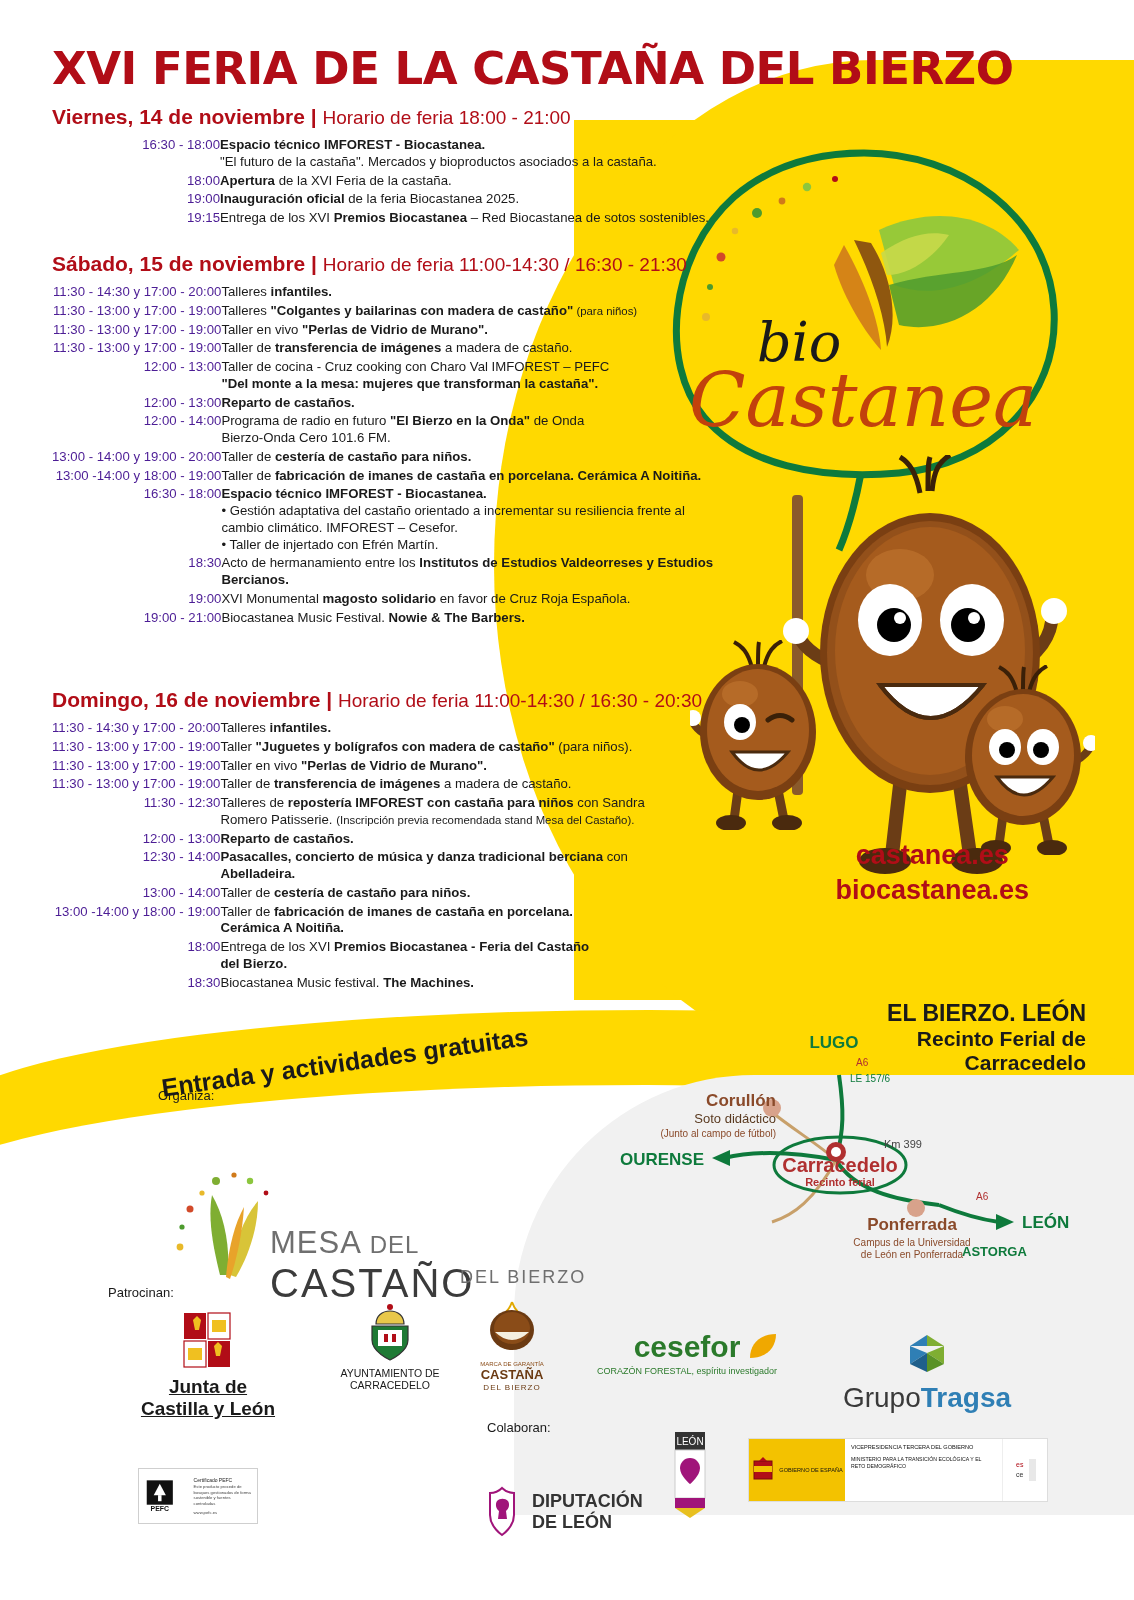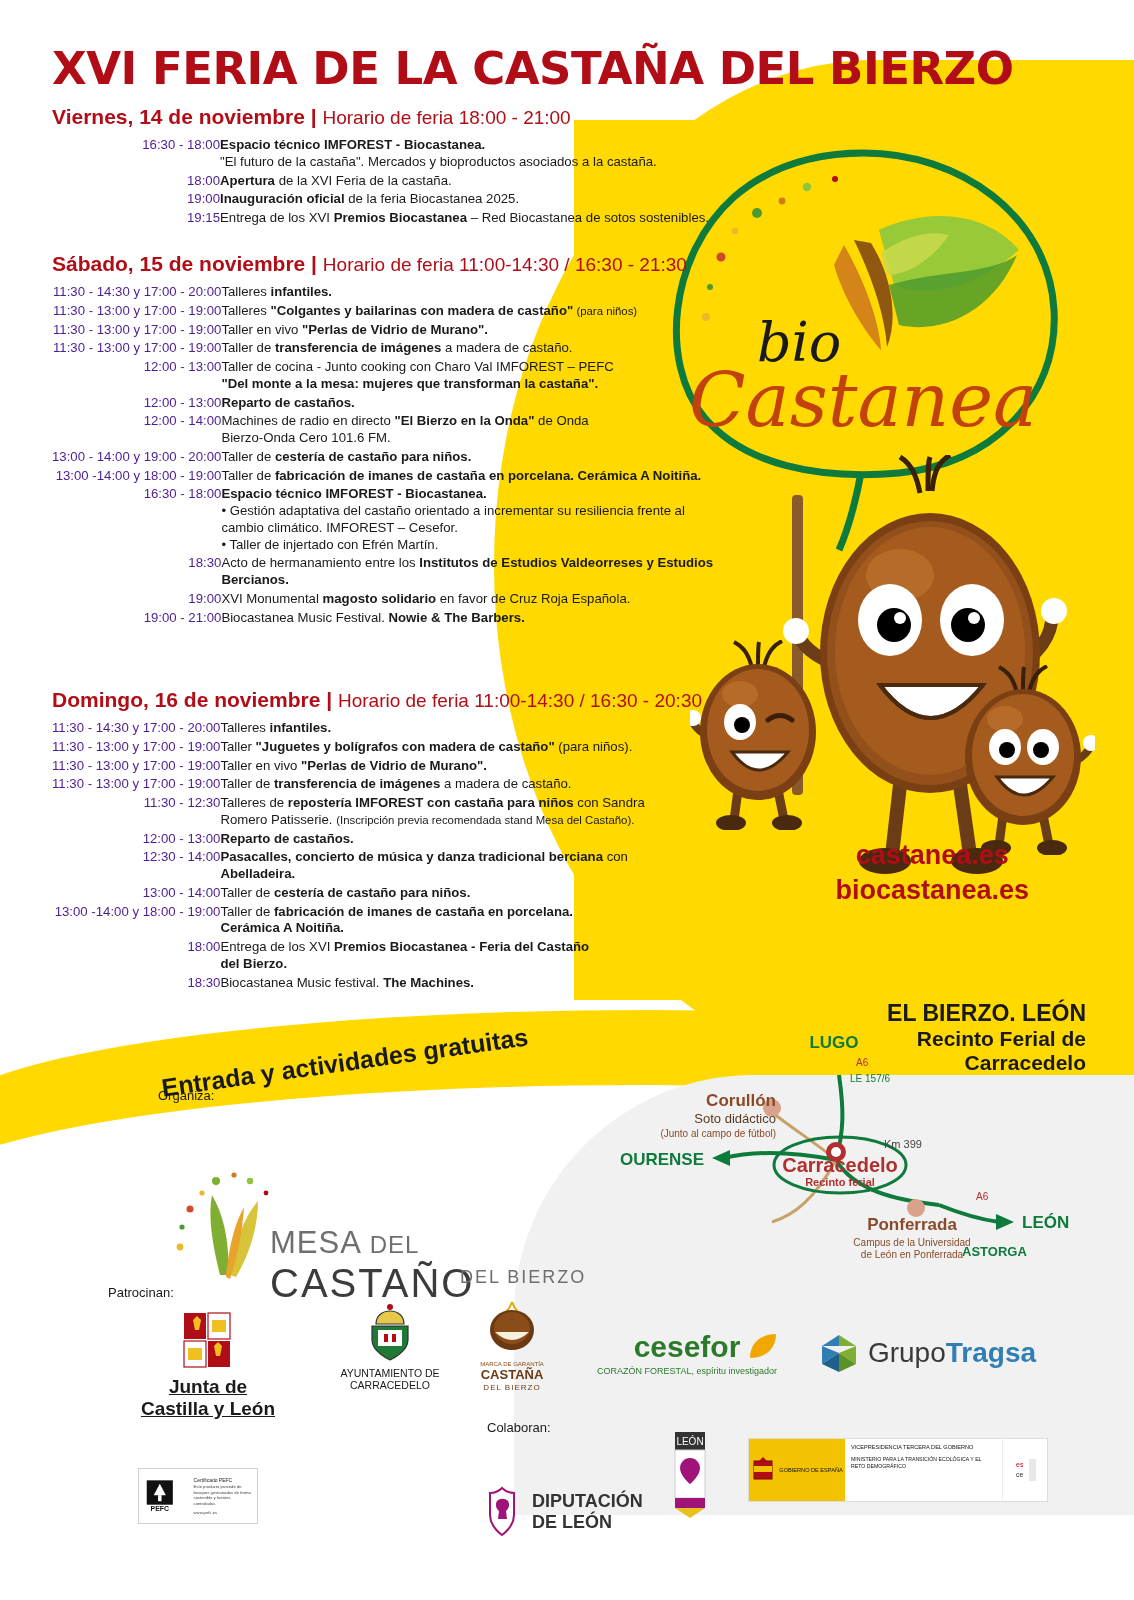--- a/index.html
+++ b/index.html
@@ -457,34 +457,34 @@
           </tr>
           <tr>
             <td class="time">11:30 - 13:00 y 17:00 - 19:00</td>
             <td class="desc">
               <div><span>Taller de </span><span class="b">transferencia de imágenes</span><span> a madera de castaño.</span></div>
             </td>
           </tr>
           <tr>
             <td class="time">12:00 - 13:00</td>
             <td class="desc">
-              <div><span>Taller de cocina - Junto cooking con Charo Val IMFOREST – PEFC</span></div>
+              <div><span>Taller de cocina - Cruz cooking con Charo Val IMFOREST – PEFC</span></div>
               <div><span class="b">"Del monte a la mesa: mujeres que transforman la castaña".</span></div>
             </td>
           </tr>
           <tr>
             <td class="time">12:00 - 13:00</td>
             <td class="desc">
               <div><span class="b">Reparto de castaños.</span></div>
             </td>
           </tr>
           <tr>
             <td class="time">12:00 - 14:00</td>
             <td class="desc">
-              <div><span>Machines de radio en directo </span><span class="b">"El Bierzo en la Onda"</span><span> de Onda</span></div>
+              <div><span>Programa de radio en futuro </span><span class="b">"El Bierzo en la Onda"</span><span> de Onda</span></div>
               <div><span>Bierzo-Onda Cero 101.6 FM.</span></div>
             </td>
           </tr>
           <tr>
             <td class="time">13:00 - 14:00 y 19:00 - 20:00</td>
             <td class="desc">
               <div><span>Taller de </span><span class="b">cestería de castaño para niños.</span></div>
             </td>
           </tr>
           <tr>
@@ -727,21 +727,21 @@
     <div style="position:relative;height:36px;">
       <span style="font-size:30px;font-weight:bold;color:#2b7a2b;">cesefor</span>
       <svg width="34" height="30" viewBox="0 0 34 30" style="position:absolute;right:2px;top:2px;">
         <path d="M4 26 C4 10 16 2 30 2 C30 18 18 26 4 26 Z" fill="#f0a800"></path>
       </svg>
     </div>
     <div class="sp-name" style="font-size:9px;color:#2b7a2b;">CORAZÓN FORESTAL, espíritu investigador</div>
   </div>
 
   <div class="sponsor" style="left:812px; top:1332px; width:230px;">
-    <div style="display:flex;align-items:center;justify-content:center;gap:8px;">
+    <div style="display:flex;align-items:center;justify-content:center;gap:8px;flex-direction:column;">
       <svg width="42" height="42" viewBox="0 0 42 42">
         <path d="M21 3 L38 14 L21 14 Z" fill="#7fae32"></path>
         <path d="M21 3 L4 14 L21 14 Z" fill="#2f7fb5"></path>
         <path d="M4 14 L4 32 L21 21 Z" fill="#2f7fb5"></path>
         <path d="M38 14 L38 32 L21 21 Z" fill="#7fae32"></path>
         <path d="M4 32 L21 40 L21 21 Z" fill="#1f5f8b"></path>
         <path d="M38 32 L21 40 L21 21 Z" fill="#5a9226"></path>
       </svg>
       <div style="font-size:28px;color:#3a3a3a;">
         <span>Grupo</span><span style="font-weight:bold;color:#2f7fb5;">Tragsa</span>

